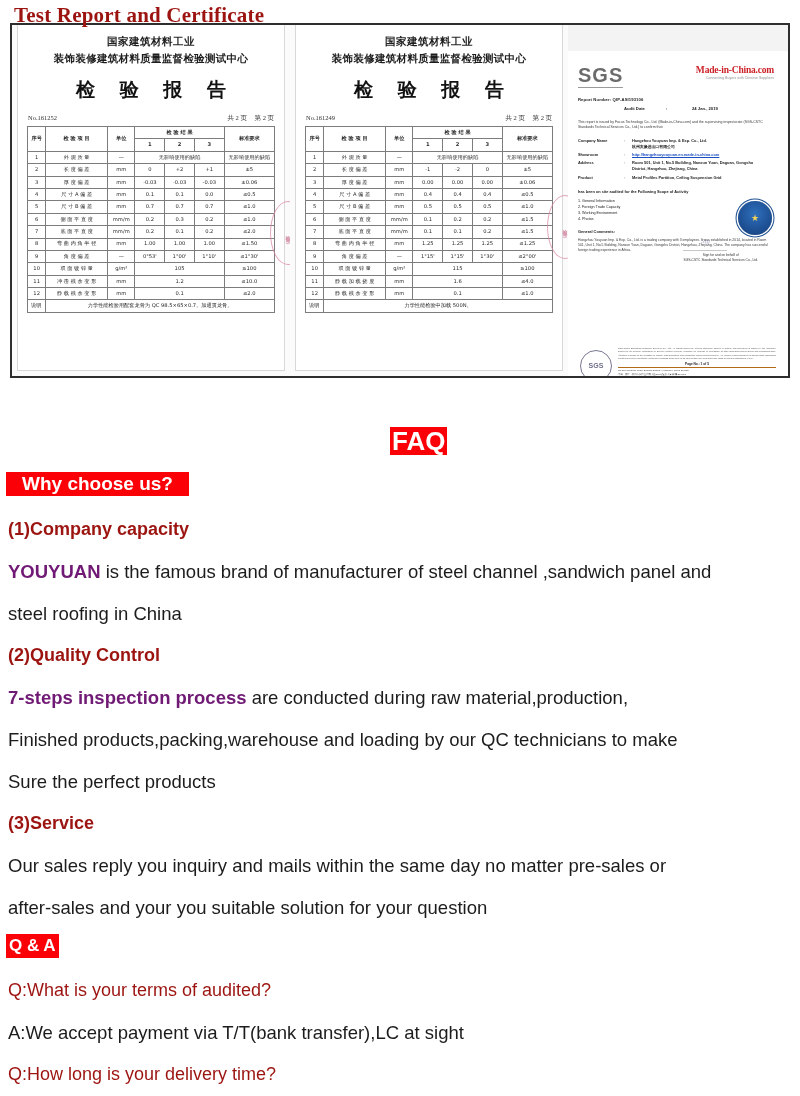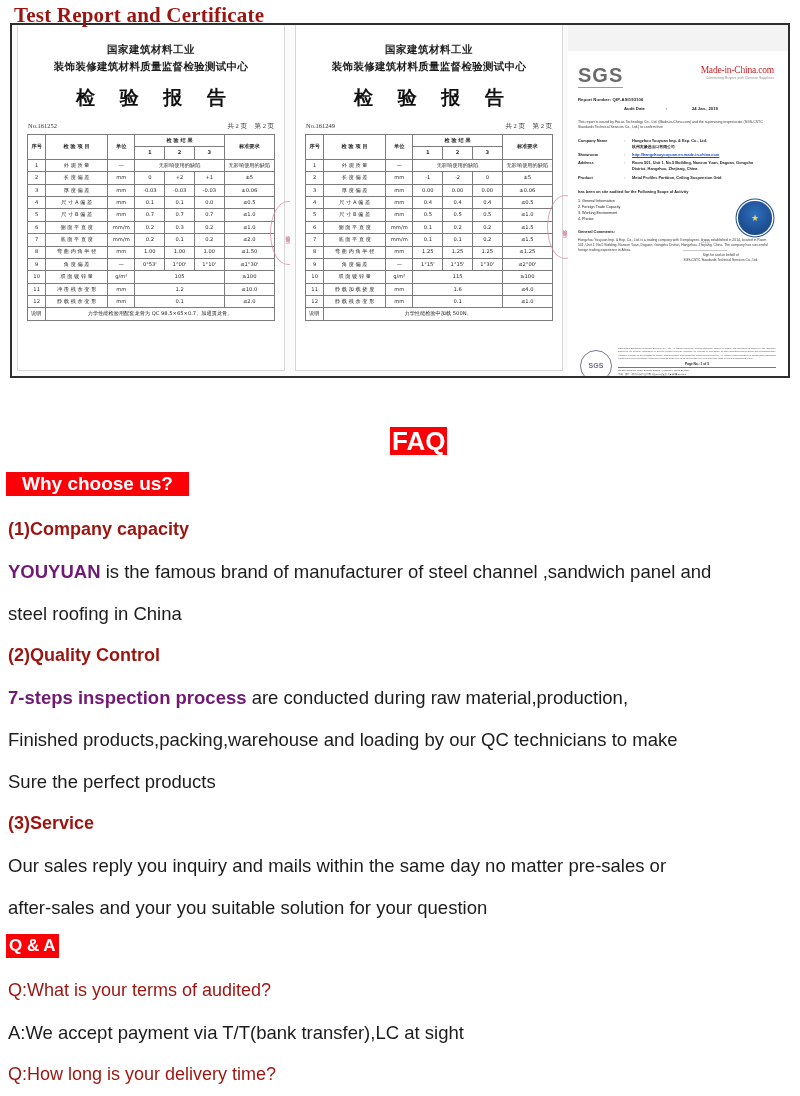--- a/index.html
+++ b/index.html
@@ -66,21 +66,21 @@
     bottom: 6px;
     background: #ffffff;
     box-shadow: 0 0 0 1px #d8d8d8;
   }
 
   .cn-head1 {
     text-align: center;
     font-family: "DejaVu Sans", sans-serif;
     font-size: 10.5px;
     color: #1d1d1d;
-    margin-top: 18px;
+    margin-top: 10px;
     letter-spacing: 0.5px;
     font-weight: 600;
   }
   .cn-head2 {
     text-align: center;
     font-family: "DejaVu Sans", sans-serif;
     font-size: 10.5px;
     color: #1d1d1d;
     margin-top: 3px;
     letter-spacing: 0.3px;
@@ -180,21 +180,21 @@
     color: #6b6b6b;
     border-bottom: 1.5px solid #9a9a9a;
     line-height: 1;
     padding-bottom: 2px;
   }
   .mic-logo {
     text-align: right;
   }
   .mic-main {
     font-family: "Liberation Serif", serif;
-    font-weight: normal;
+    font-weight: bold;
     font-size: 9.5px;
     color: #cc2127;
     letter-spacing: -0.2px;
     white-space: nowrap;
   }
   .mic-sub {
     font-size: 3.4px;
     color: #8a8a8a;
     letter-spacing: 0.1px;
     margin-top: 1px;

